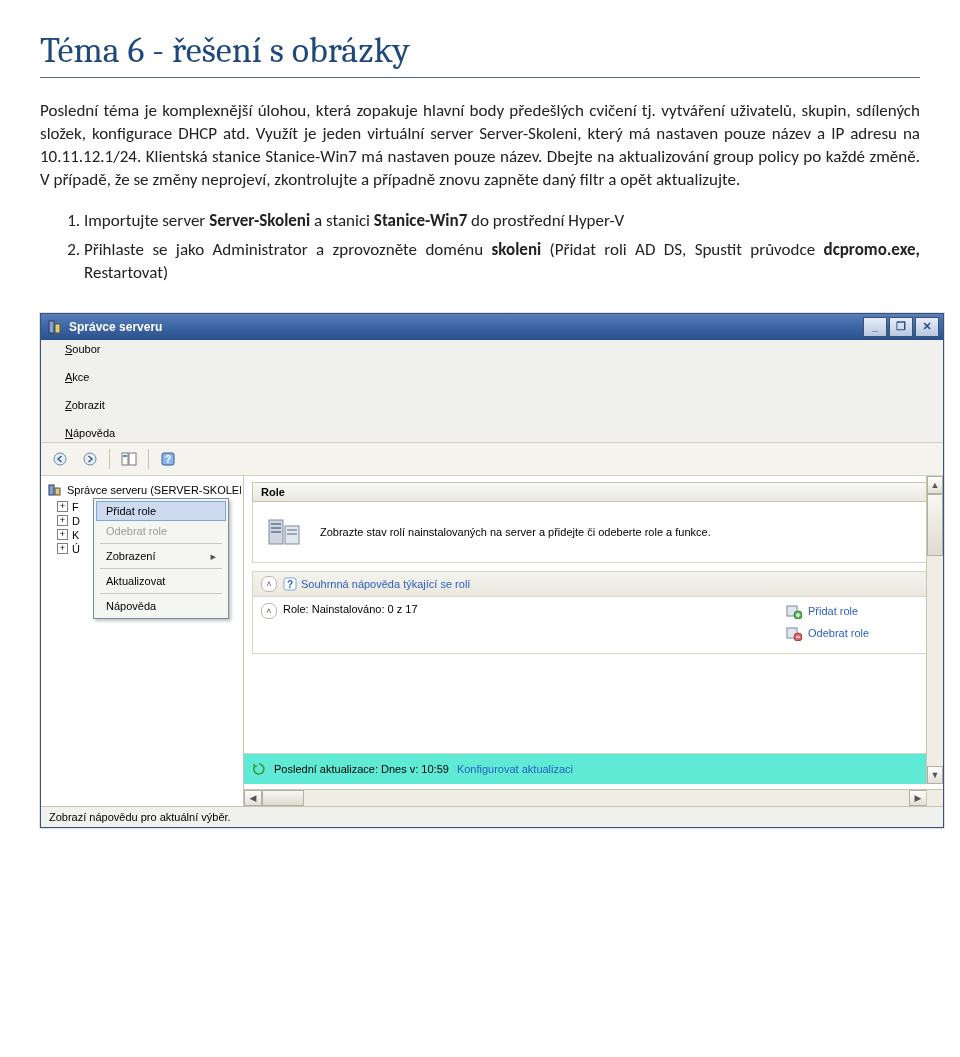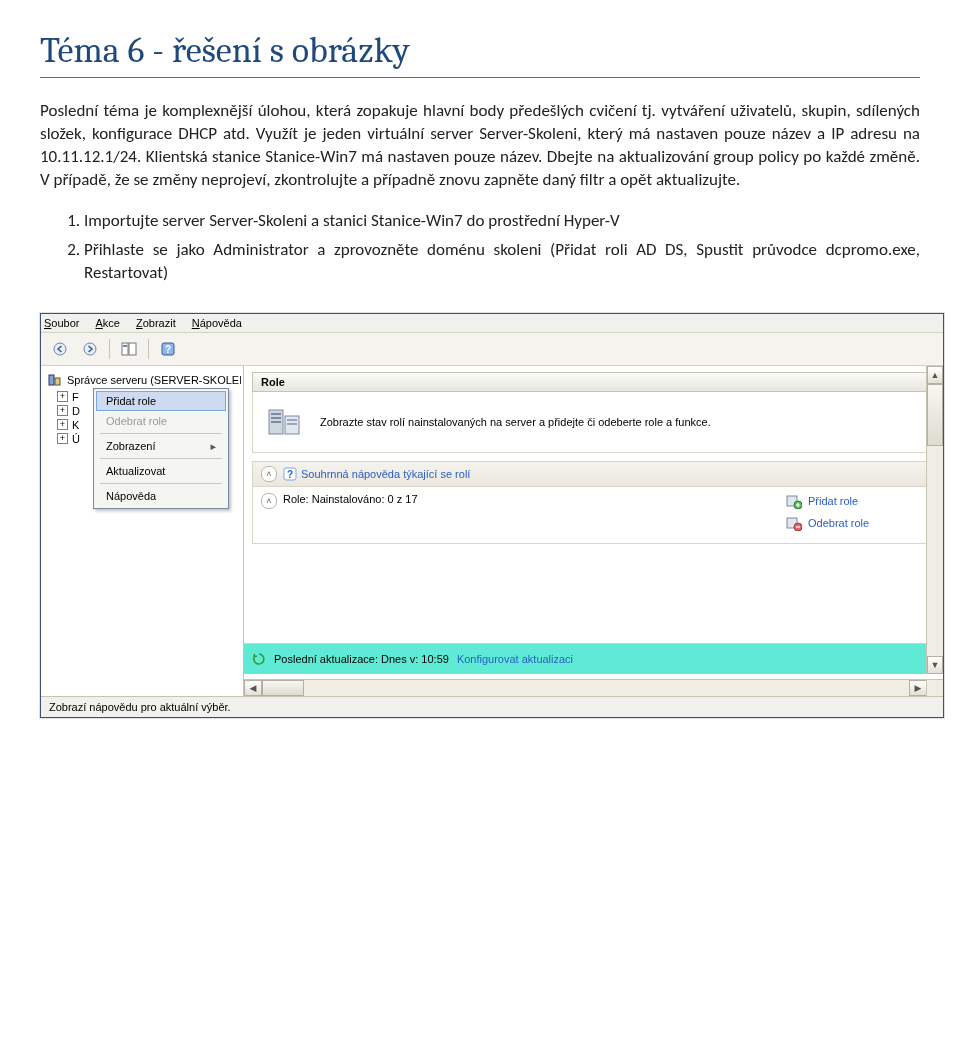--- a/index.html
+++ b/index.html
@@ -33,21 +33,21 @@
     font-family: Calibri, Arial, sans-serif;
     font-size: 17px;
     line-height: 1.35;
     padding-left: 44px;
     margin: 0 0 28px 0;
   }
   ol.steps li {
     margin-bottom: 6px;
     text-align: justify;
   }
-  .b { font-weight: normal; }
+  .b { font-weight: bold; }
 
   
   .win {
     width: 902px;
     margin: 0 auto;
     border: 1px solid #3a5277;
     background: #ece9d8;
     font-family: Tahoma, Arial, sans-serif;
     font-size: 11px;
     color: #000;
@@ -71,23 +71,24 @@
     width: 22px; height: 18px;
     background: linear-gradient(to bottom,#e8eef7,#b9c8de);
     border: 1px solid #3a5277;
     display: flex; align-items: center; justify-content: center;
     color: #2b4f8a; font-weight: bold; font-size: 11px; line-height: 1;
     cursor: default;
   }
   .menubar {
     background: #f0f0ec;
     display: flex;
-    padding: 3px 3px;
+    padding: 3px 24px;
     gap: 16px;
     border-bottom: 1px solid #d5d2c2;
+    flex-direction: column;
   }
   .menubar span u { text-decoration: underline; }
   .toolbar {
     background: #f4f3ee;
     display: flex;
     align-items: center;
     padding: 3px 6px;
     gap: 4px;
     border-bottom: 1px solid #d5d2c2;
     height: 26px;
@@ -266,20 +267,34 @@
   <li>
     <span>Importujte server </span><span class="b">Server-Skoleni</span><span> a stanici </span><span class="b">Stanice-Win7</span><span> do prostřední Hyper-V</span>
   </li>
   <li>
     <span>Přihlaste se jako Administrator a zprovozněte doménu </span><span class="b">skoleni</span><span> (Přidat roli AD DS, Spustit průvodce </span><span class="b">dcpromo.exe,</span><span> Restartovat)</span>
   </li>
 </ol>
 
 <div class="win">
 
+  <div class="titlebar">
+    <span class="ticon">
+      <svg width="16" height="16" viewBox="0 0 16 16">
+          <rect x="2" y="2" width="5" height="12" fill="#7ea3d8" stroke="#335"></rect>
+          <rect x="8" y="5" width="5" height="9" fill="#d8cb7e" stroke="#553"></rect>
+        </svg>
+    </span>
+    <span class="title">Správce serveru</span>
+    <div class="winbtns">
+      <div class="winbtn">_</div>
+      <div class="winbtn">❐</div>
+      <div class="winbtn">✕</div>
+    </div>
+  </div>
 
   <div class="menubar">
     <span><u>S</u><span></span>oubor</span>
     <span><u>A</u>kce</span>
     <span><u>Z</u>obrazit</span>
     <span><u>N</u>ápověda</span>
   </div>
 
   <div class="toolbar">
     <div class="tbtn">

